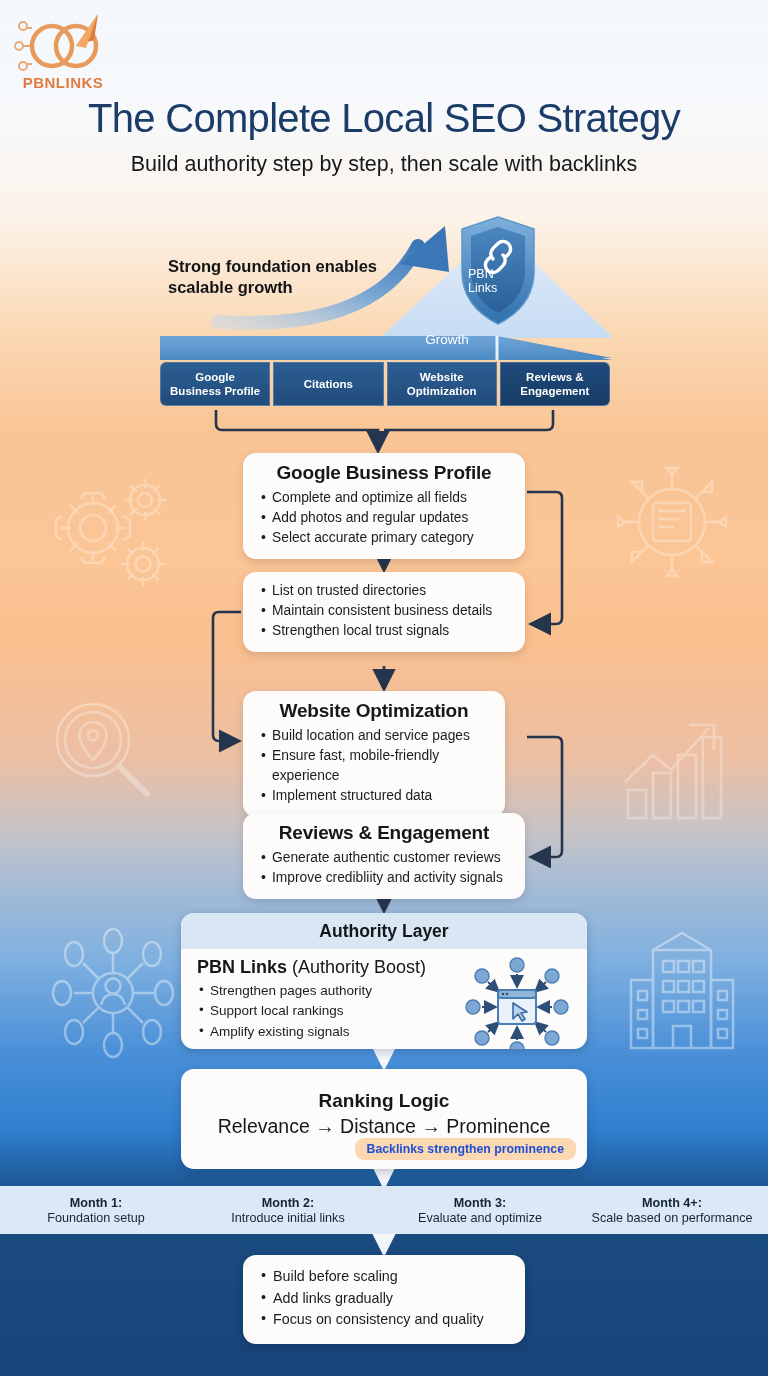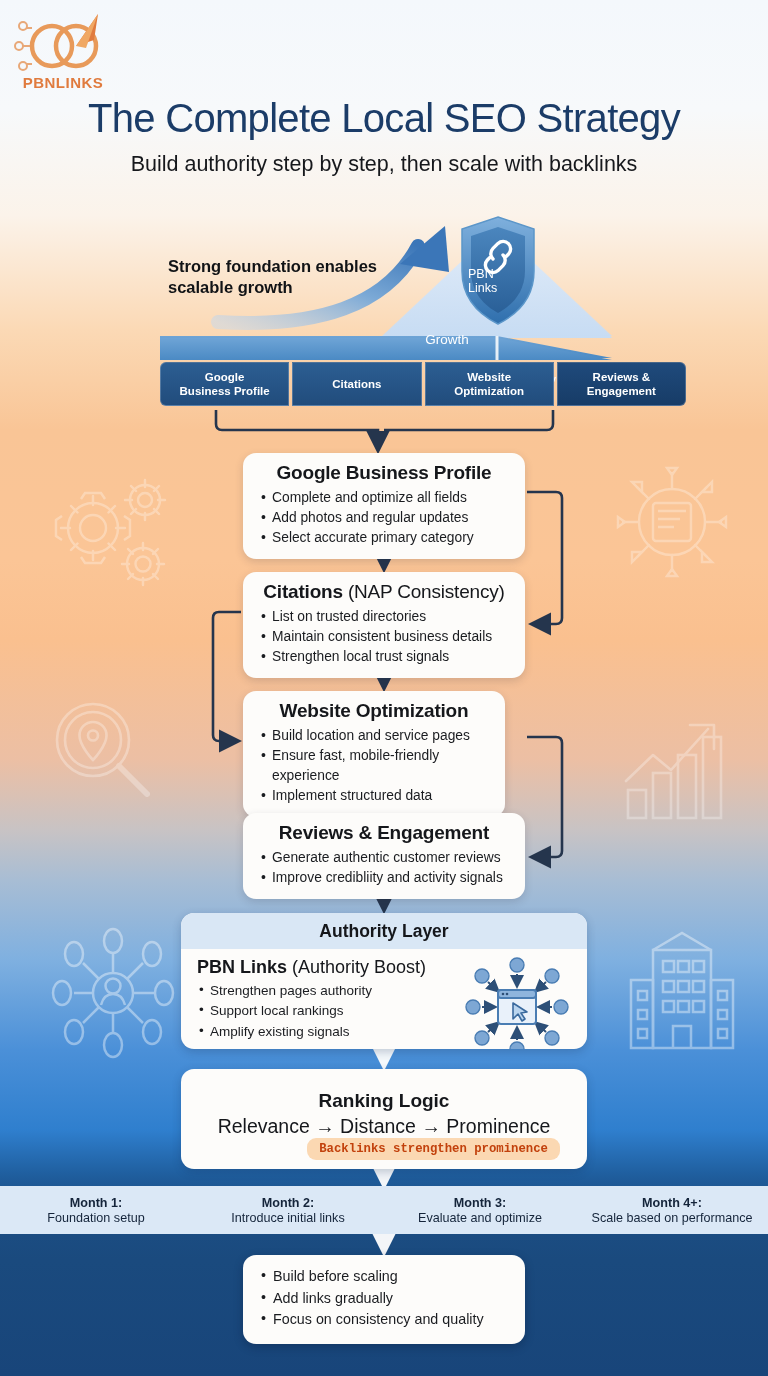--- a/index.html
+++ b/index.html
@@ -62,21 +62,21 @@
     color: #ffffff;
     font-size: 12.5px; font-weight: 400; line-height: 1.15;
   }
   .lyr-growth, .lyr-authority {
     position: absolute; top: 122px; color: #fff;
     font-size: 13.5px; font-weight: 500;
   }
   .lyr-growth { left: 420px; width: 54px; text-align: center; }
   .lyr-authority { left: 494px; width: 62px; text-align: right; margin-top: 40px; }
 
-  .base-row { position: absolute; left: 160px; top: 152px; width: 526px; height: 44px; display: flex; gap: 3px; }
+  .base-row { position: absolute; left: 160px; top: 152px; width: 450px; height: 44px; display: flex; gap: 3px; }
   .base-cell {
     flex: 1; display: flex; align-items: center; justify-content: center;
     text-align: center; color: #fff;
     font-size: 11.5px; font-weight: 600; line-height: 1.22;
     background: linear-gradient(180deg,#2c5e92,#214c7c);
     border: 1px solid rgba(255,255,255,.22);
   }
   .base-cell:first-child { border-radius: 6px 0 0 6px; }
   .base-cell:last-child { border-radius: 0 6px 6px 0; background: linear-gradient(180deg,#1f4a7c,#173c67); }
 
@@ -136,24 +136,24 @@
     position: absolute; left: 181px; top: 1069px; width: 406px; height: 100px;
     background: #fdfcfa; border-radius: 13px;
     box-shadow: 0 3px 10px rgba(20,40,80,.24);
     padding-top: 21px;
   }
   #ranking h3 { text-align: center; font-size: 19px; font-weight: 700; color: #15171b; }
   #ranking .formula {
     text-align: center; font-size: 19.5px; color: #15171b; margin-top: 3px; font-weight: 400;
   }
   #ranking .pill {
-    position: absolute; right: 27px; bottom: 9px;
-    background: #fbd8b2; color: #c2410c;
+    position: absolute; right: 11px; bottom: 9px;
+    background: #fbd8b2; color: #1d4ed8;
     font-size: 12.3px; font-weight: 600;
-    padding: 4px 12px; border-radius: 9px; font-family: Liberation Mono, monospace;
+    padding: 4px 12px; border-radius: 9px;
   }
 
   
   #timeline {
     position: absolute; left: 0; top: 1186px; width: 768px; height: 48px;
     background: #dbe8f6;
     display: flex; align-items: center;
   }
   #timeline .tcell { flex: 1; text-align: center; color: #14243a; }
   #timeline .tcell .tm { font-size: 12.6px; font-weight: 700; }
@@ -415,23 +415,20 @@
       <span>Google Business Profile</span><span class="sub"></span>
     </h3>
     <ul>
       <li>Complete and optimize all fields</li>
       <li>Add photos and regular updates</li>
       <li>Select accurate primary category</li>
     </ul>
   </div>
 
   <div class="card" id="card-cit">
-    <h3>
-      <span>Citations</span><span class="sub"> (NAP Consistency)</span>
-    </h3>
     <ul>
       <li>List on trusted directories</li>
       <li>Maintain consistent business details</li>
       <li>Strengthen local trust signals</li>
     </ul>
   </div>
 
   <div class="card" id="card-web">
     <h3>
       <span>Website Optimization</span><span class="sub"></span>

